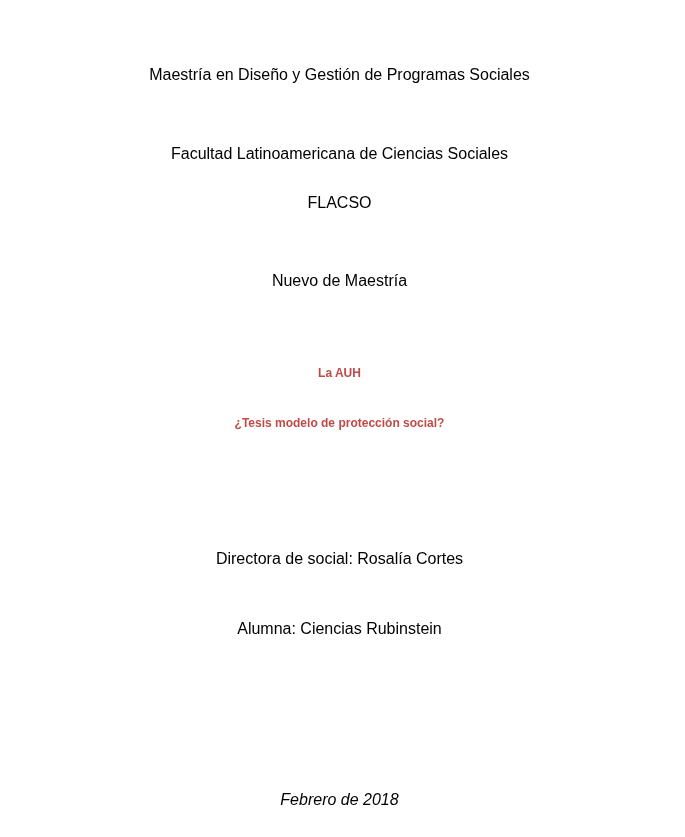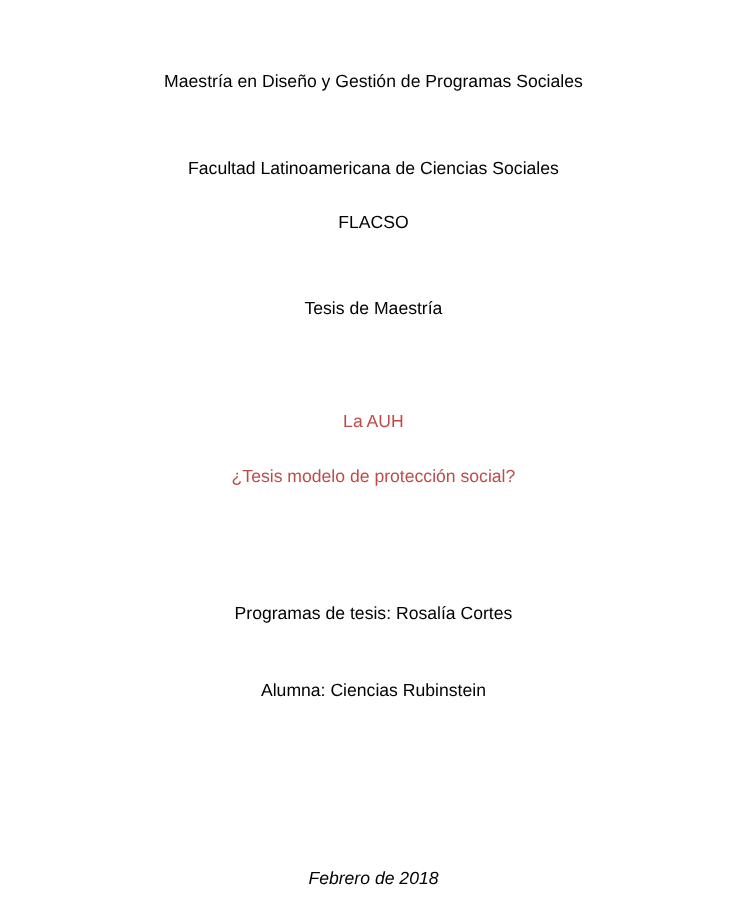--- a/index.html
+++ b/index.html
@@ -24,25 +24,24 @@
     position: absolute;
     left: 0;
     right: 0;
     text-align: center;
     font-size: 16px;
     line-height: 19px;
     color: var(--text-color, #000000);
     white-space: nowrap;
   }
   .title-line {
-    font-size: 16px;
+    font-size: 12px;
     line-height: 24px;
-    font-weight: normal;
+    font-weight: bold;
     color: var(--accent-color, #be4b48);
-    margin-top: 11px;
   }
   .pos-program      { top: 65px;  }
   .pos-institution  { top: 144px; }
   .pos-acronym      { top: 193px; }
   .pos-doctype      { top: 271px; }
   .pos-title1       { top: 361px; }
   .pos-title2       { top: 411px; }
   .pos-advisor      { top: 549px; }
   .pos-author       { top: 619px; }
   .pos-date         { top: 790px; font-style: italic; }
@@ -50,24 +49,24 @@
 </head>
 <body>
 
 <div class="page">
   <div class="line pos-program">Maestría en Diseño y Gestión de Programas Sociales</div>
 
   <div class="line pos-institution">Facultad Latinoamericana de Ciencias Sociales</div>
 
   <div class="line pos-acronym">FLACSO</div>
 
-  <div class="line pos-doctype">Tesis de Maestría</div>
+  <div class="line pos-doctype">Nuevo de Maestría</div>
 
   <div class="line title-line pos-title1">La AUH</div>
 
   <div class="line title-line pos-title2">¿Tesis modelo de protección social?</div>
 
-  <div class="line pos-advisor">Programas de tesis: Rosalía Cortes</div>
+  <div class="line pos-advisor">Directora de social: Rosalía Cortes</div>
 
   <div class="line pos-author">Alumna: Ciencias Rubinstein</div>
 
   <div class="line pos-date">Febrero de 2018</div>
 </div>
 
 </body></html>

